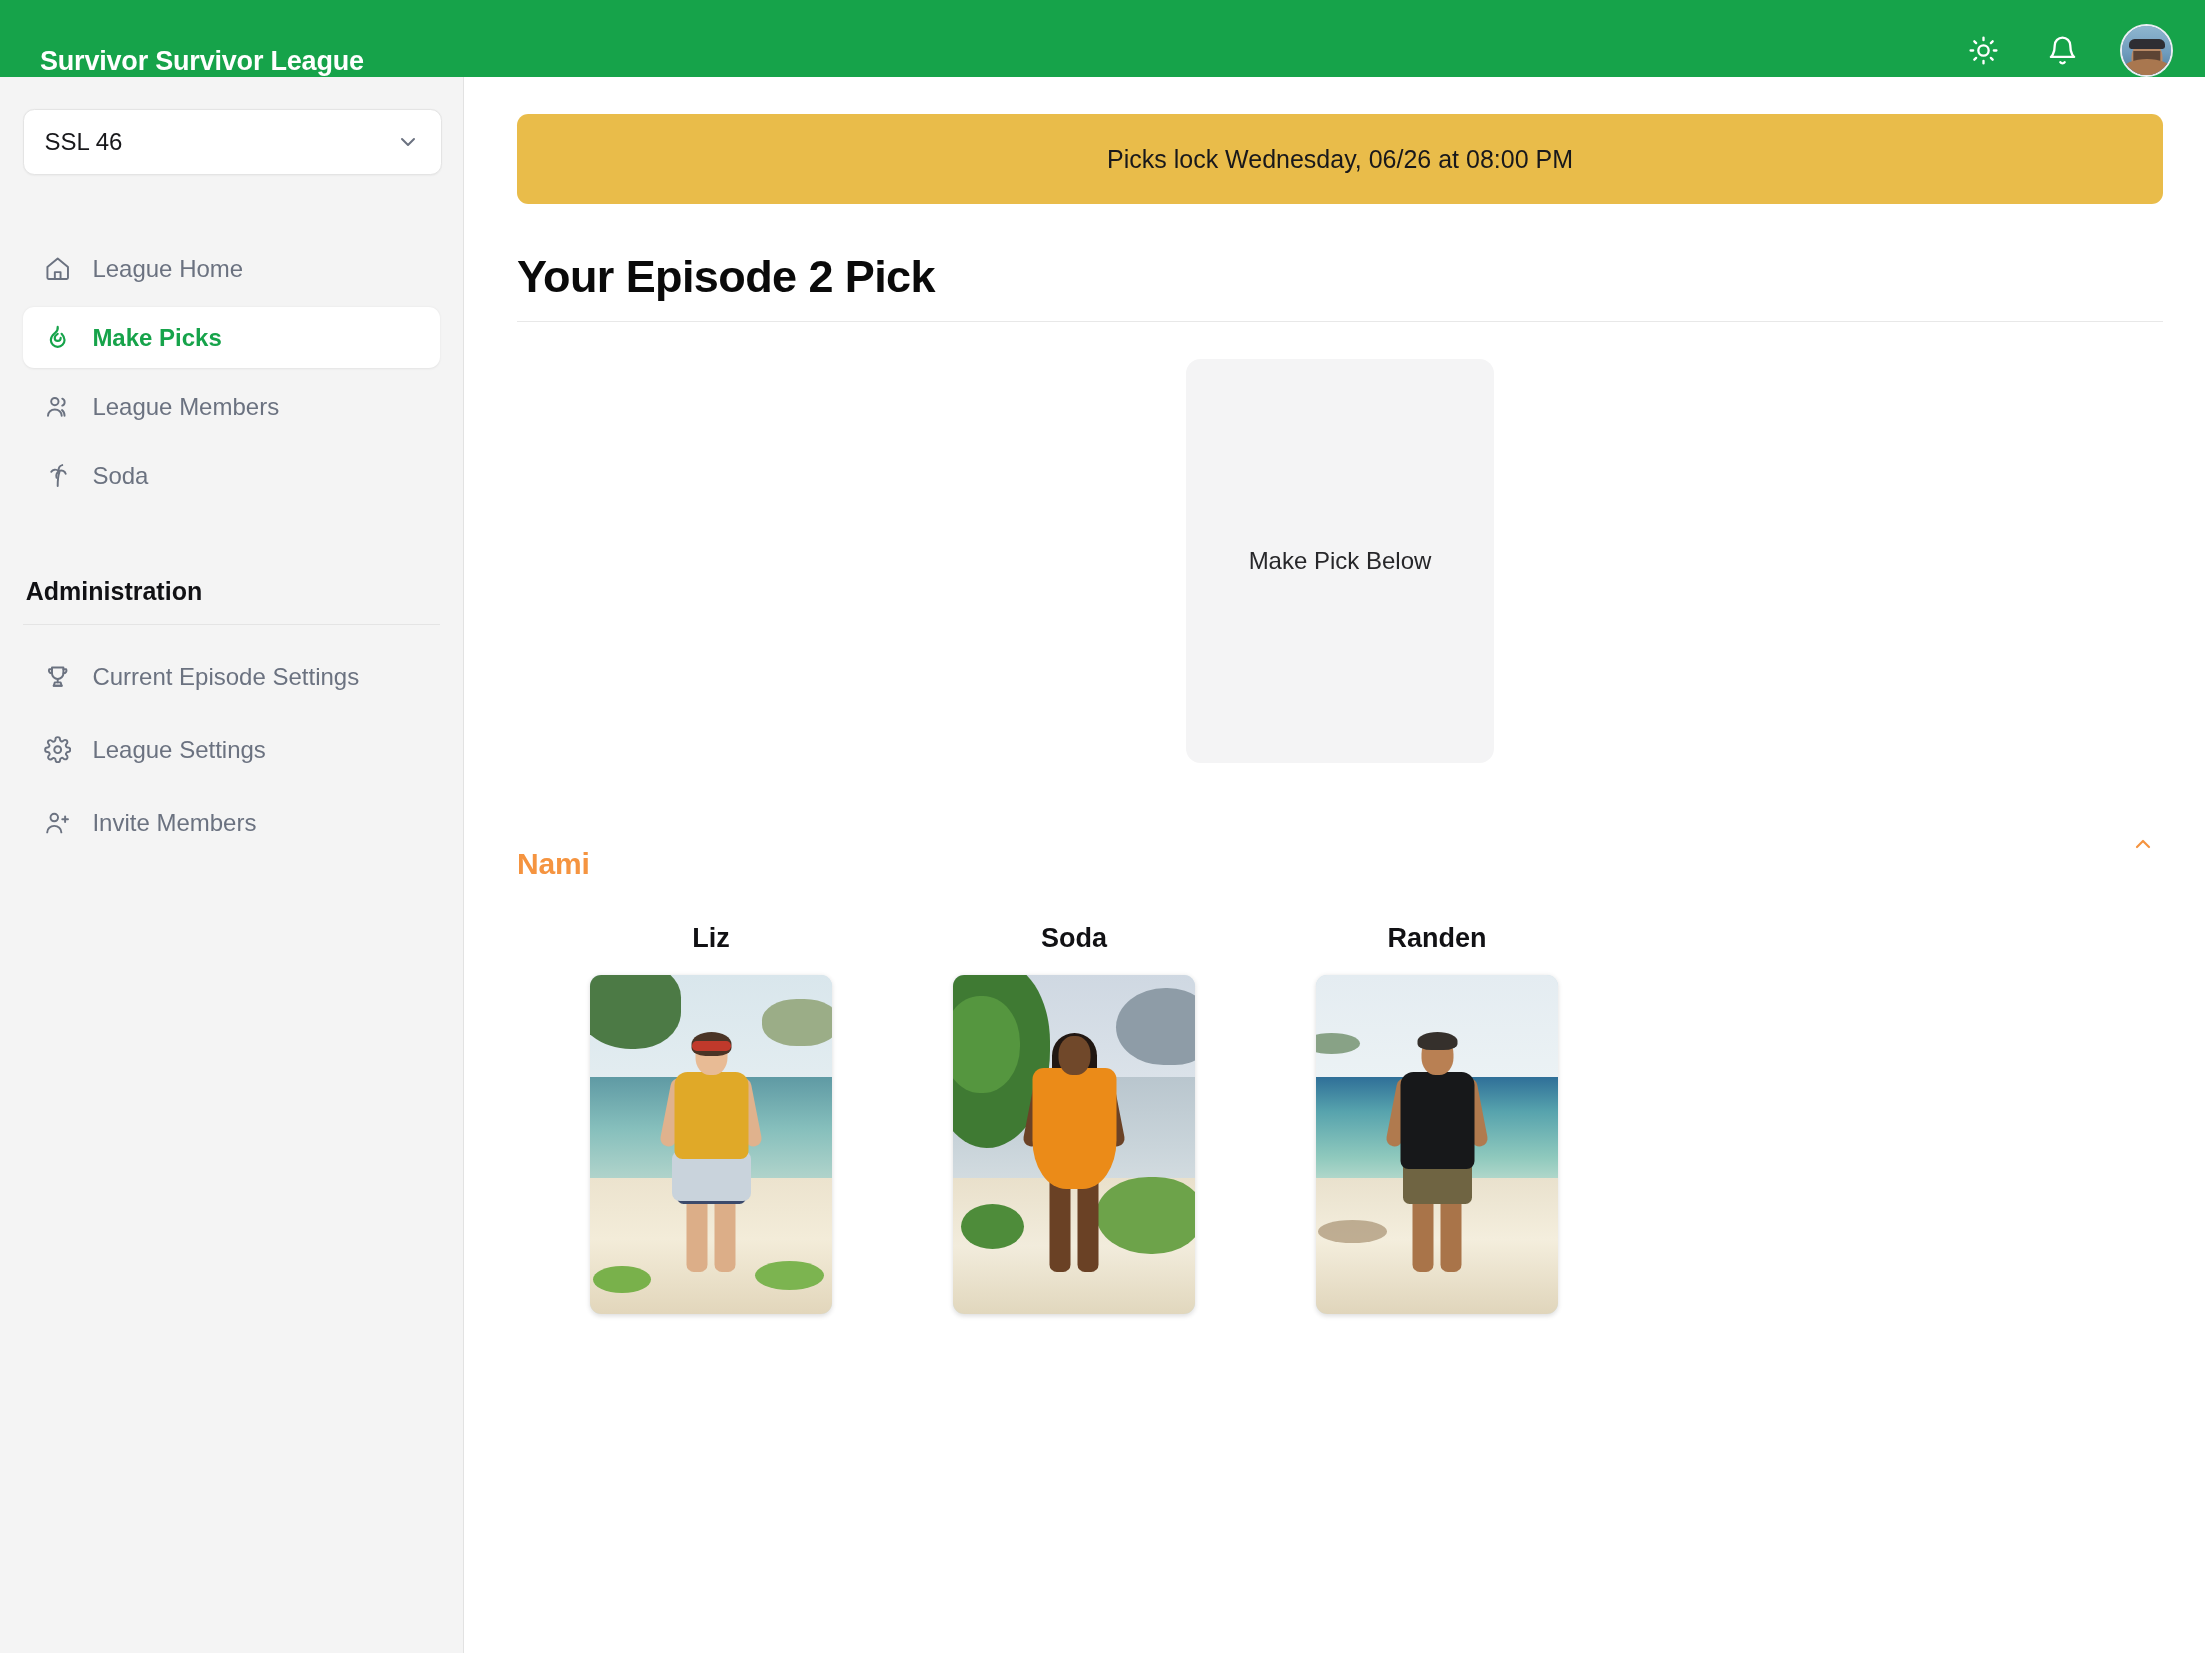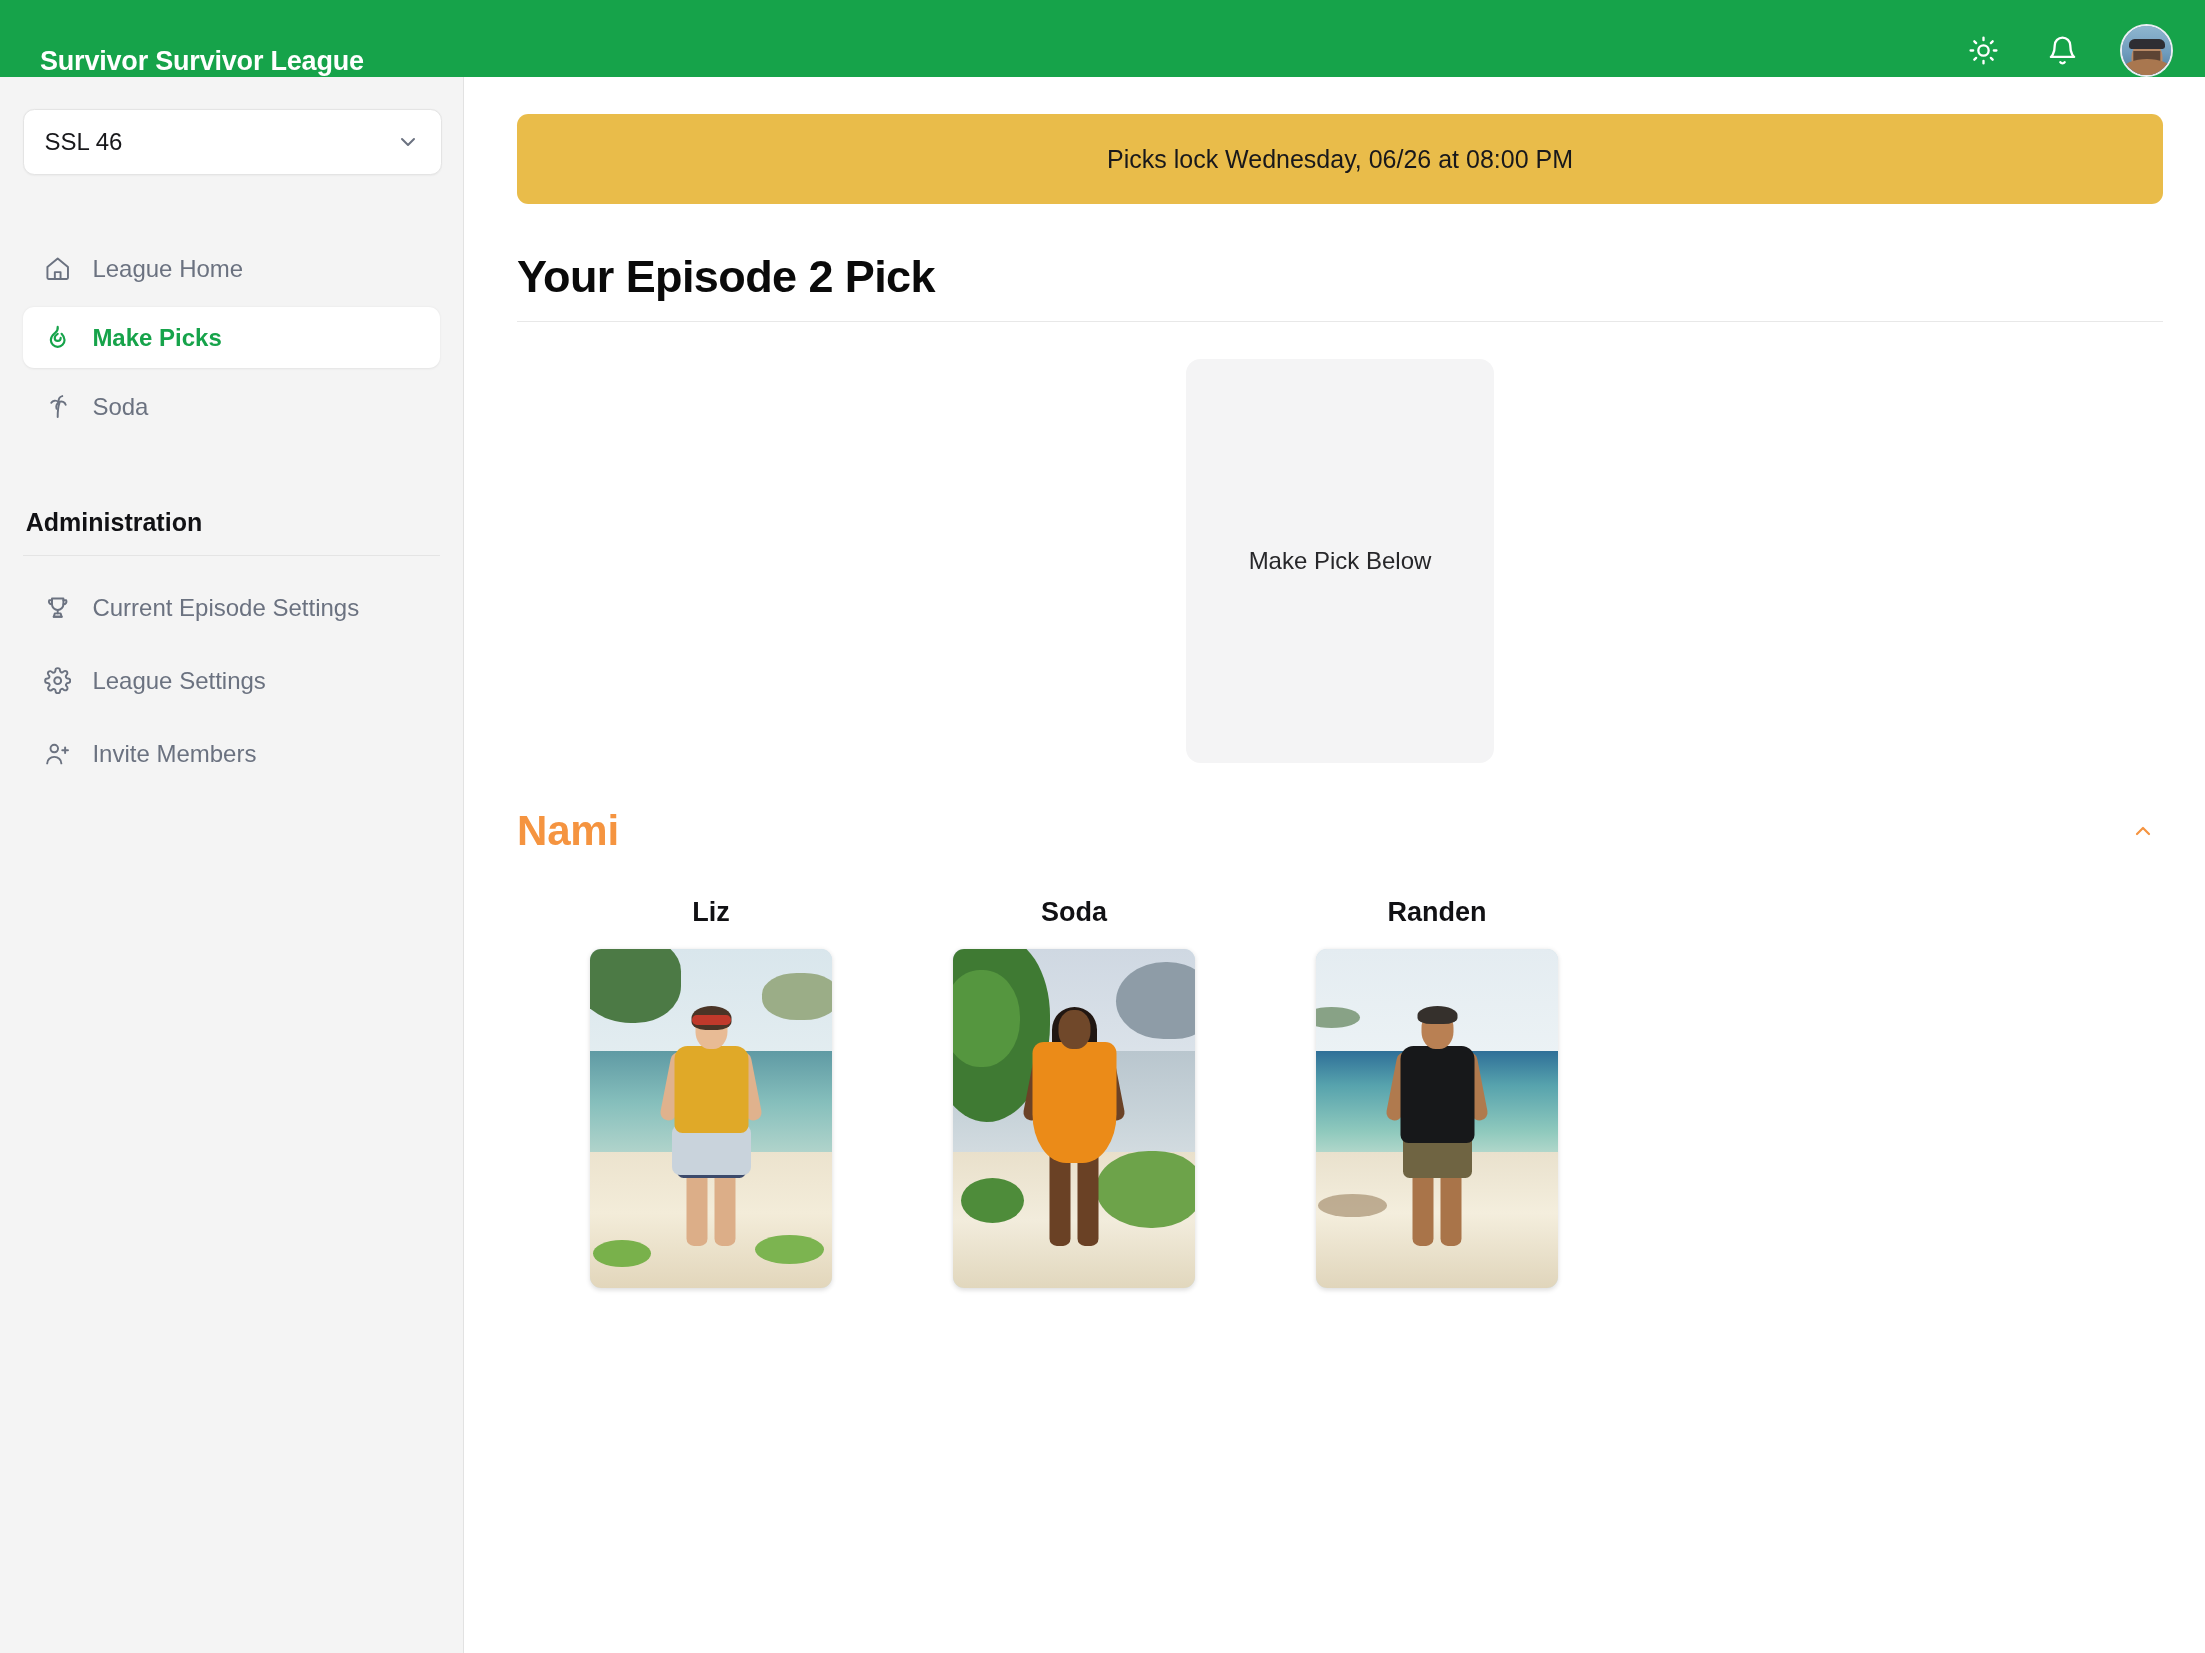--- a/index.html
+++ b/index.html
@@ -113,22 +113,23 @@
     display: flex; align-items: center; justify-content: center;
     color: #27272a; font-size: 24px;
     cursor: pointer;
   }
   .tribe-header {
     display: flex; align-items: center;
     margin-top: 44px; padding-right: 8px;
     cursor: pointer;
   }
   .tribe-name {
-    font-size: 42px; font-weight: 700; color: #f59440;
+    font-size: 30px; font-weight: 700; color: #f59440;
     letter-spacing: -0.2px;
+    margin-top: 40px;
   }
   .tribe-toggle { margin-left: auto; display: flex; color: #f59440; }
   .cast-grid {
     margin-top: 42px;
     display: grid;
     grid-template-columns: repeat(4, 250px);
     gap: 0 113px;
     padding-left: 69px;
   }
   .cast-card { display: flex; flex-direction: column; align-items: center; cursor: pointer; }
@@ -212,20 +213,31 @@
     <a class="nav-item active">
       <span class="ico">
         <svg width="27.4" height="27.4" viewBox="0 0 24 24" fill="none" stroke="currentColor" stroke-width="1.9" stroke-linecap="round" stroke-linejoin="round">
           <path d="M12 2.5c.6 3-1.2 4.3-2.7 5.6C7.6 9.6 6 11.3 6 14a6 6 0 0 0 12 0c0-2.6-1.4-4.1-2.6-5.4"></path>
           <path d="M12 8.6c-1.6 1-2.6 2-2.6 3.6a2.6 2.6 0 0 0 5.2 0"></path>
         </svg>
       </span>
       <span>Make Picks</span>
     </a>
 
+    <a class="nav-item">
+      <span class="ico">
+        <svg width="27.4" height="27.4" viewBox="0 0 24 24" fill="none" stroke="currentColor" stroke-width="1.7" stroke-linecap="round" stroke-linejoin="round">
+          <circle cx="9.5" cy="7.5" r="3.2"></circle>
+            <path d="M3.5 20c0-3.3 2.7-5.5 6-5.5s6 2.2 6 5.5"></path>
+          <path d="M16 5a3.2 3.2 0 0 1 0 6"></path>
+            <path d="M18 20c0-2.4-.8-4-2.2-5"></path>
+        </svg>
+      </span>
+      <span>League Members</span>
+    </a>
 
 
     <a class="nav-item">
       <span class="ico">
         <svg width="27.4" height="27.4" viewBox="0 0 24 24" fill="none" stroke="currentColor" stroke-width="1.7" stroke-linecap="round" stroke-linejoin="round">
           <path d="M12 21c0-5 0-8 1.5-12"></path>
             <path d="M13 8c-2.4-2-5.3-1.6-6.6.6"></path>
           <path d="M13 8c2.8-1.3 5.3 0 6 2.3"></path>
             <path d="M13 8c-.7-2.7.6-4.8 3-5.3"></path>
           <path d="M13 8c-2 1.6-2.6 3.7-2 5.8"></path>

